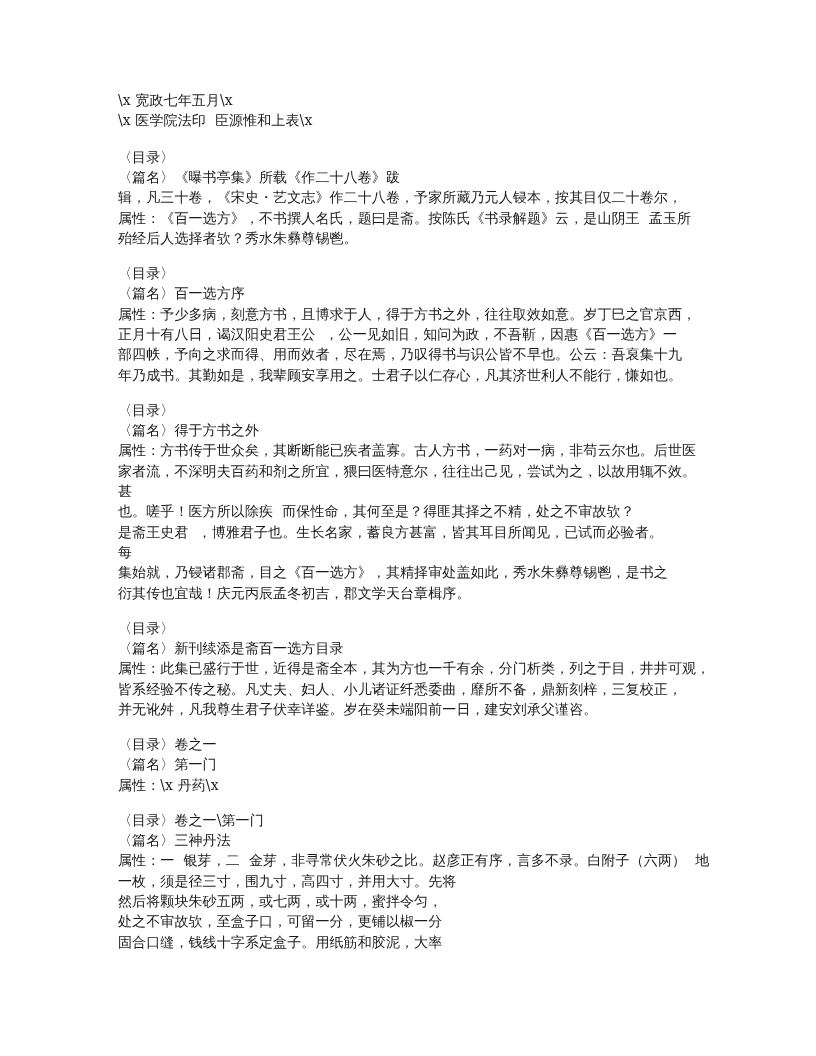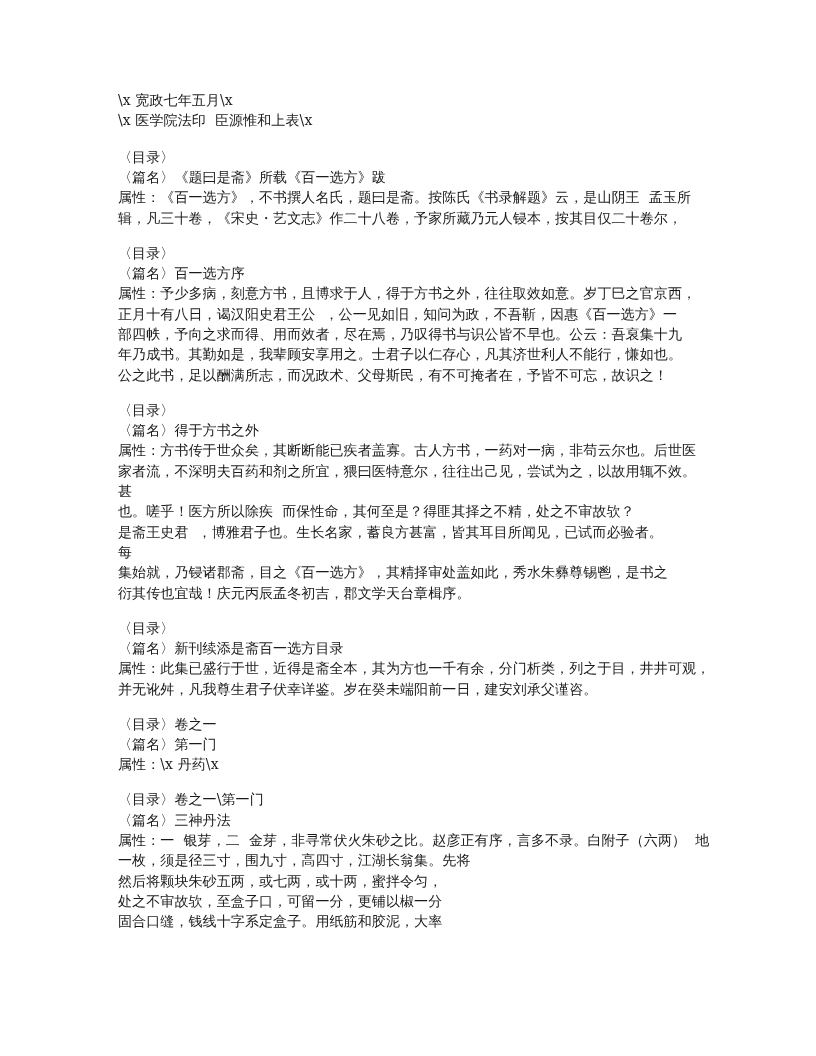--- a/index.html
+++ b/index.html
@@ -23,65 +23,66 @@
 <div class="page">
   <div class="doc">
 
     <div class="header-block">
       <span class="line">\x 宽政七年五月\x</span>
       <span class="line">\x 医学院法印  臣源惟和上表\x</span>
     </div>
 
     <div class="entry">
       <span class="line">〈目录〉</span>
-      <span class="line">〈篇名〉《题曰是斋》所载《百一选方》跋</span>
+      <span class="line">〈篇名〉《曝书亭集》所载《作二十八卷》跋</span>
+      <span class="line">辑，凡三十卷，《宋史・艺文志》作二十八卷，予家所藏乃元人锓本，按其目仅二十卷尔，</span>
       <span class="line">属性：《百一选方》，不书撰人名氏，题曰是斋。按陈氏《书录解题》云，是山阴王  孟玉所</span>
-      <span class="line">辑，凡三十卷，《宋史・艺文志》作二十八卷，予家所藏乃元人锓本，按其目仅二十卷尔，</span>
+      <span class="line">殆经后人选择者欤？秀水朱彝尊锡鬯。</span>
     </div>
 
     <div class="entry">
       <span class="line">〈目录〉</span>
       <span class="line">〈篇名〉百一选方序</span>
       <span class="line">属性：予少多病，刻意方书，且博求于人，得于方书之外，往往取效如意。岁丁巳之官京西，</span>
       <span class="line">正月十有八日，谒汉阳史君王公  ，公一见如旧，知问为政，不吾靳，因惠《百一选方》一</span>
       <span class="line">部四帙，予向之求而得、用而效者，尽在焉，乃叹得书与识公皆不早也。公云：吾裒集十九</span>
       <span class="line">年乃成书。其勤如是，我辈顾安享用之。士君子以仁存心，凡其济世利人不能行，慊如也。</span>
-      <span class="line">公之此书，足以酬满所志，而况政术、父母斯民，有不可掩者在，予皆不可忘，故识之！</span>
     </div>
 
     <div class="entry">
       <span class="line">〈目录〉</span>
       <span class="line">〈篇名〉得于方书之外</span>
       <span class="line">属性：方书传于世众矣，其断断能已疾者盖寡。古人方书，一药对一病，非苟云尔也。后世医</span>
       <span class="line">家者流，不深明夫百药和剂之所宜，猥曰医特意尔，往往出己见，尝试为之，以故用辄不效。</span>
       <span class="line">甚</span>
       <span class="line">也。嗟乎！医方所以除疾  而保性命，其何至是？得匪其择之不精，处之不审故欤？</span>
       <span class="line">是斋王史君  ，博雅君子也。生长名家，蓄良方甚富，皆其耳目所闻见，已试而必验者。</span>
       <span class="line">每</span>
       <span class="line">集始就，乃锓诸郡斋，目之《百一选方》，其精择审处盖如此，秀水朱彝尊锡鬯，是书之</span>
       <span class="line">衍其传也宜哉！庆元丙辰孟冬初吉，郡文学天台章楫序。</span>
     </div>
 
     <div class="entry">
       <span class="line">〈目录〉</span>
       <span class="line">〈篇名〉新刊续添是斋百一选方目录</span>
       <span class="line">属性：此集已盛行于世，近得是斋全本，其为方也一千有余，分门析类，列之于目，井井可观，</span>
+      <span class="line">皆系经验不传之秘。凡丈夫、妇人、小儿诸证纤悉委曲，靡所不备，鼎新刻梓，三复校正，</span>
       <span class="line">并无讹舛，凡我尊生君子伏幸详鉴。岁在癸未端阳前一日，建安刘承父谨咨。</span>
     </div>
 
     <div class="entry">
       <span class="line">〈目录〉卷之一</span>
       <span class="line">〈篇名〉第一门</span>
       <span class="line">属性：\x 丹药\x</span>
     </div>
 
     <div class="entry">
       <span class="line">〈目录〉卷之一\第一门</span>
       <span class="line">〈篇名〉三神丹法</span>
       <span class="line">属性：一  银芽，二  金芽，非寻常伏火朱砂之比。赵彦正有序，言多不录。白附子（六两）  地</span>
-      <span class="line">一枚，须是径三寸，围九寸，高四寸，江湖长翁集。先将</span>
+      <span class="line">一枚，须是径三寸，围九寸，高四寸，并用大寸。先将</span>
       <span class="line">然后将颗块朱砂五两，或七两，或十两，蜜拌令匀，</span>
       <span class="line">处之不审故欤，至盒子口，可留一分，更铺以椒一分</span>
       <span class="line">固合口缝，钱线十字系定盒子。用纸筋和胶泥，大率</span>
     </div>
 
   </div>
 </div>
 
 </body></html>

